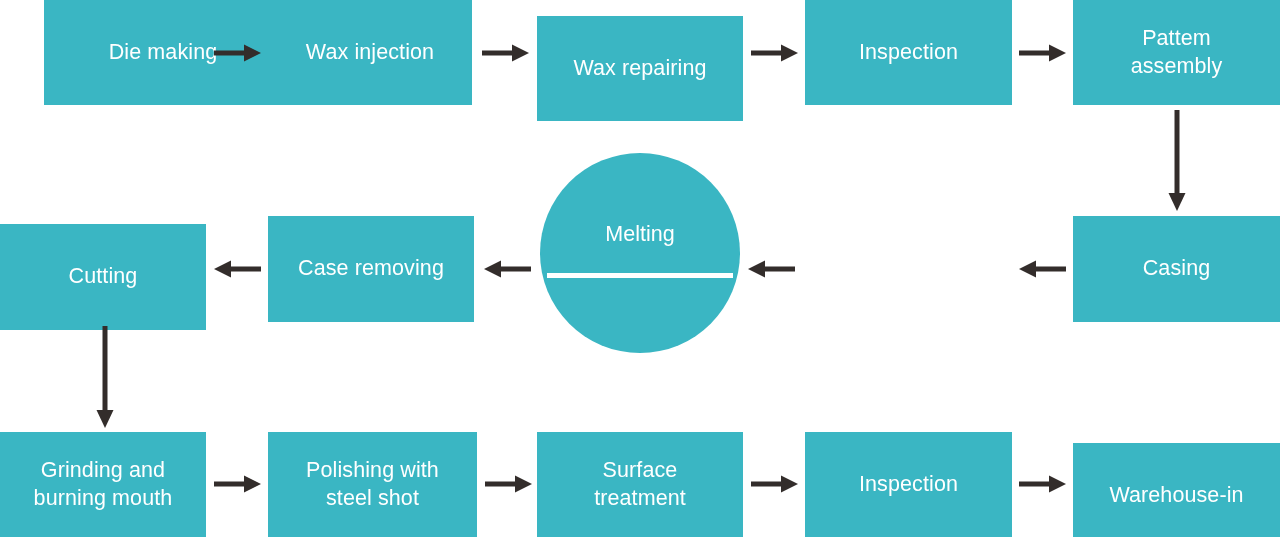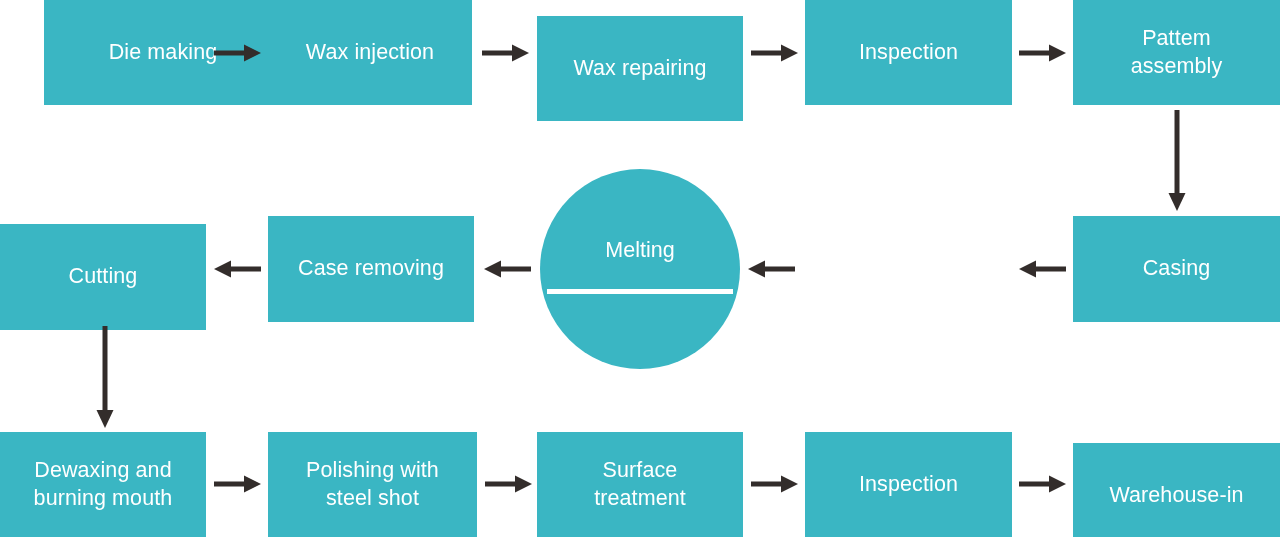--- a/index.html
+++ b/index.html
@@ -141,21 +141,21 @@
   </div>
 
   <div class="node-box" style="left:0px; top:216px; width:206px; height:106px;margin-top:8px;">
     <span class="node-label">Cutting</span>
   </div>
 
   <div class="node-box" style="left:268px; top:216px; width:206px; height:106px;">
     <span class="node-label">Case removing</span>
   </div>
 
-  <div class="node-circle" style="left:540px; top:169px; width:200px; height:200px;gap:18px;">
+  <div class="node-circle" style="left:540px; top:153px; width:200px; height:200px;gap:18px;">
     <span class="circle-top-label">Melting</span>
     <span class="circle-divider"></span>
   </div>
 
 
   <div class="node-box" style="left:1073px; top:216px; width:207px; height:106px;">
     <span class="node-label">Casing</span>
   </div>
 
   <div class="arrow" style="left:1019px; top:258px; width:47px; height:22px;">
@@ -187,21 +187,21 @@
   </div>
 
   <div class="arrow" style="left:94px; top:326px; width:22px; height:102px;">
     <svg width="22" height="102" viewBox="0 0 22 102">
       <line x1="11" y1="0" x2="11" y2="87" stroke="#332D2B" stroke-width="5"></line>
       <polygon points="2.5,84 11,102 19.5,84" fill="#332D2B"></polygon>
     </svg>
   </div>
 
   <div class="node-box" style="left:0px; top:432px; width:206px; height:105px;">
-    <span class="node-label">Dewaxing and
+    <span class="node-label">Grinding and
 burning mouth</span>
   </div>
 
   <div class="node-box" style="left:268px; top:432px; width:209px; height:105px;">
     <span class="node-label">Polishing with
 steel shot</span>
   </div>
 
   <div class="node-box" style="left:537px; top:432px; width:206px; height:105px;">
     <span class="node-label">Surface

